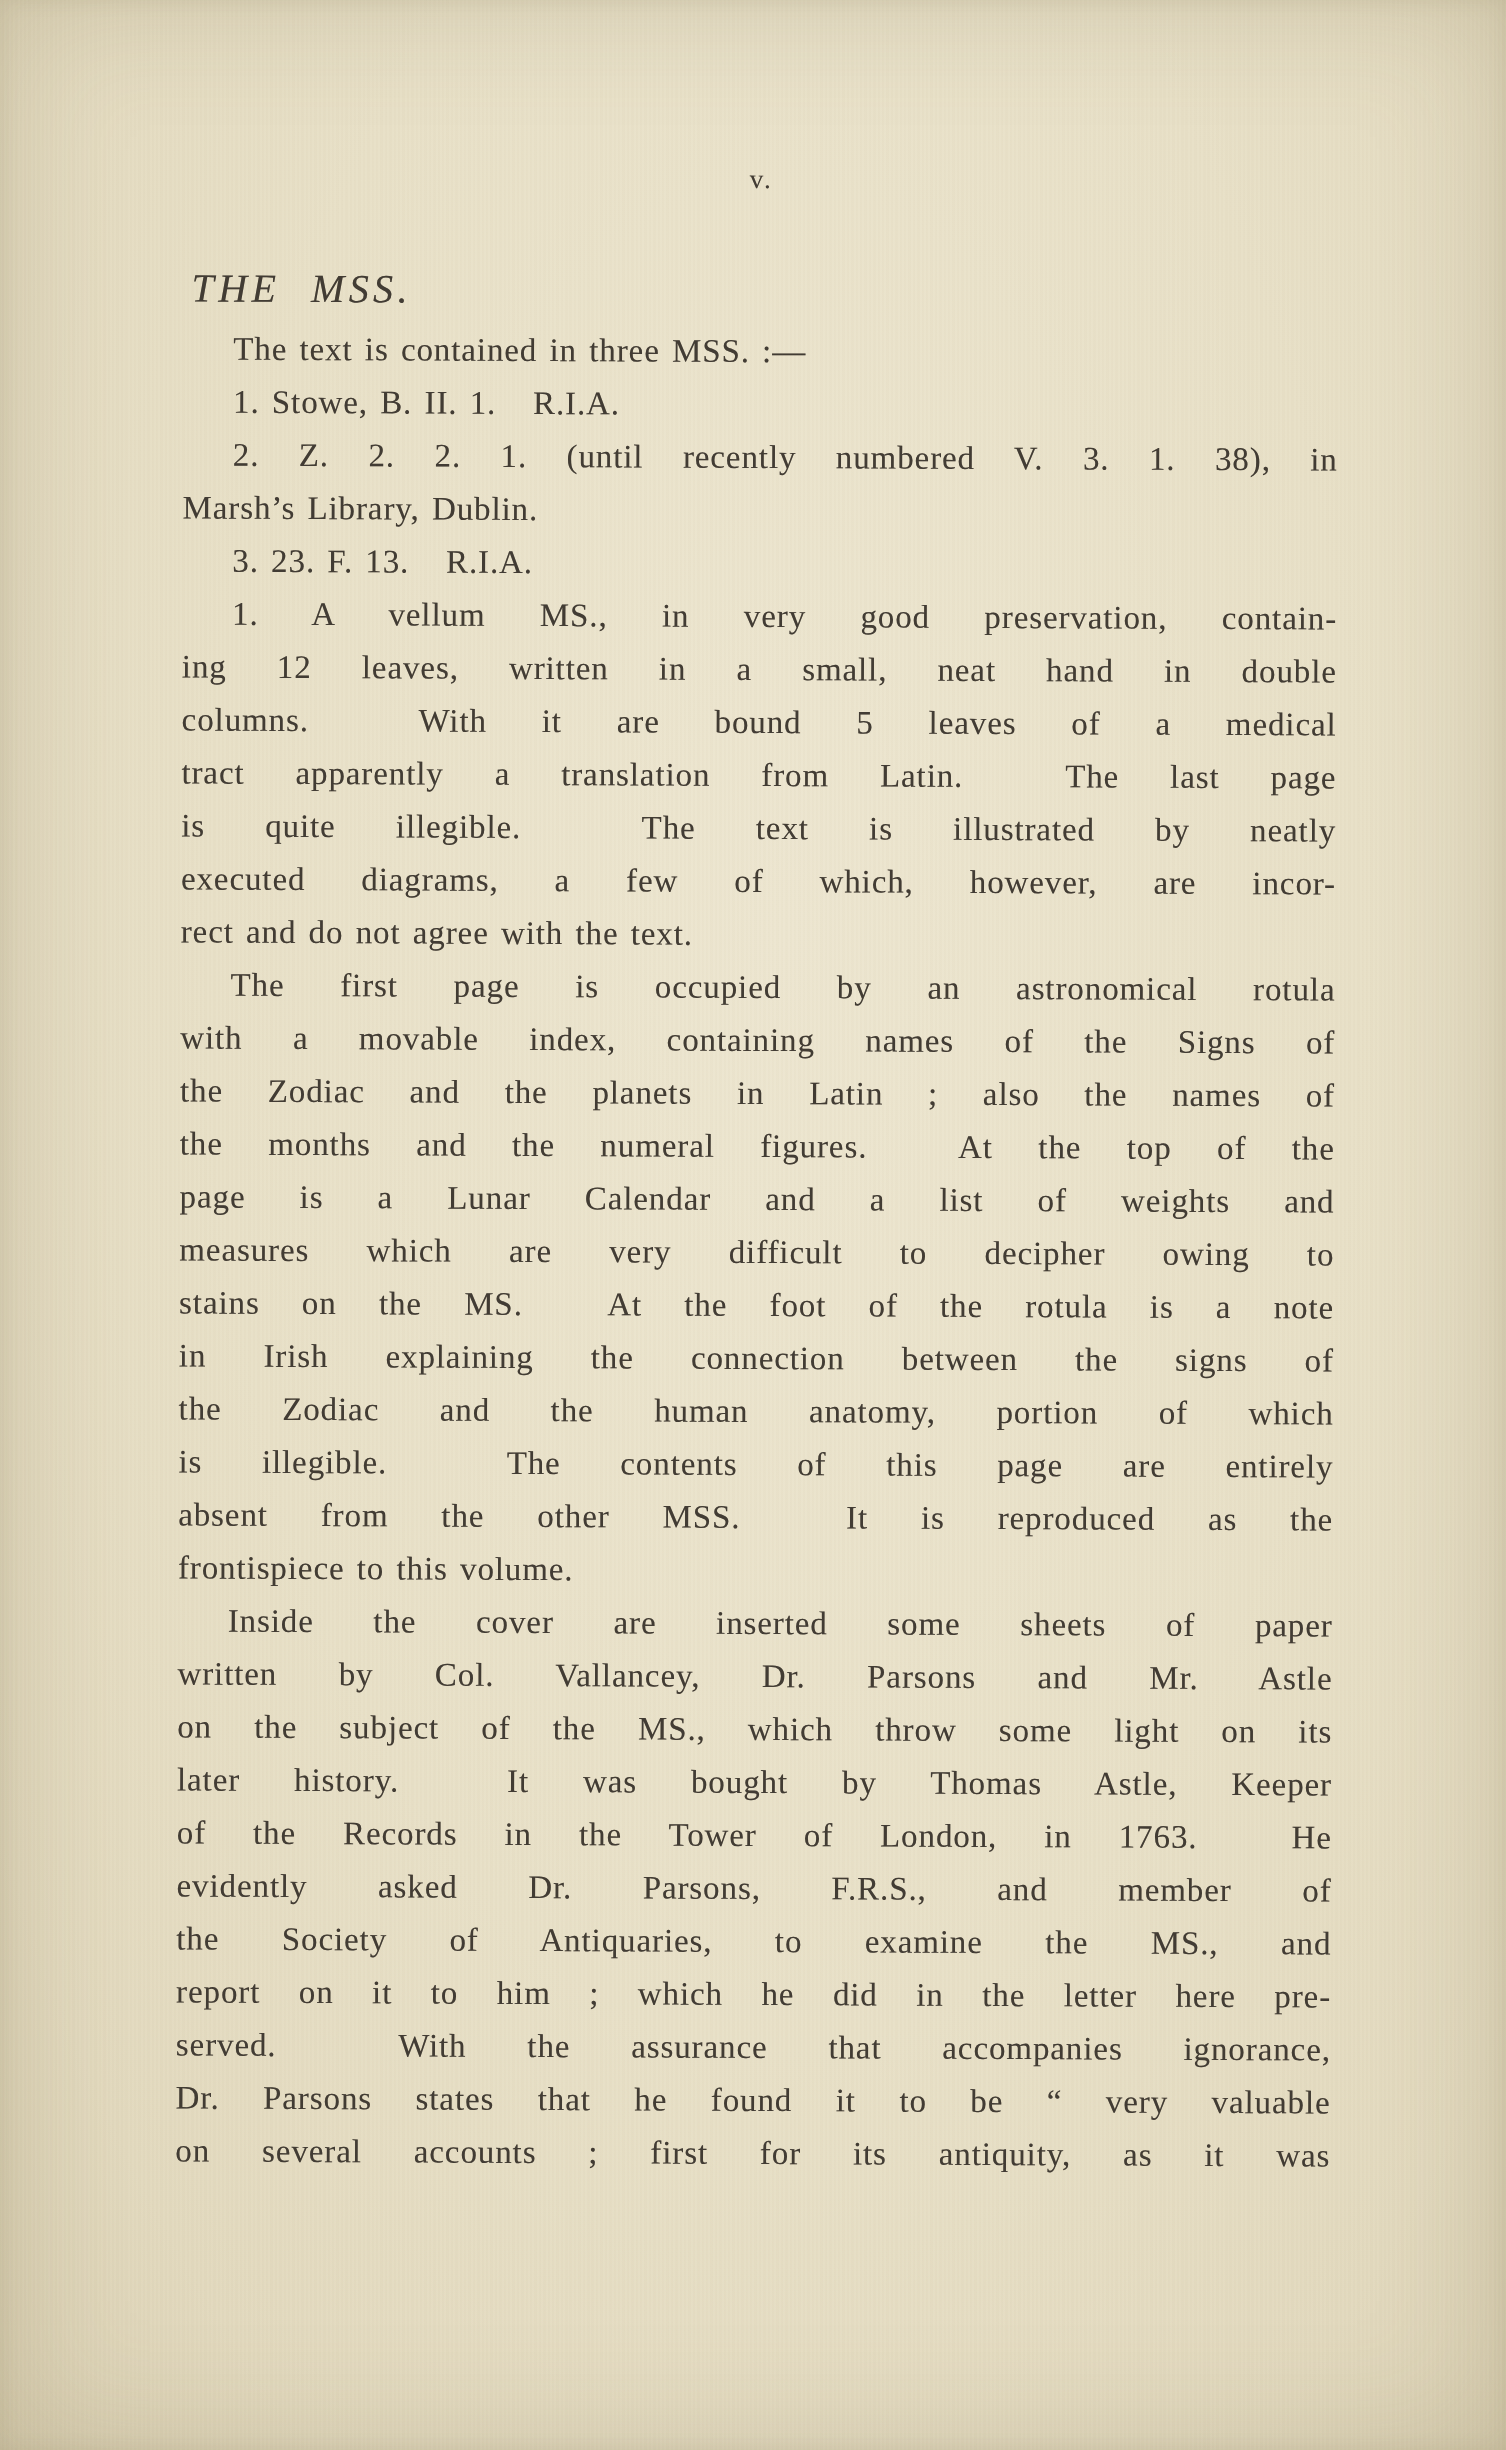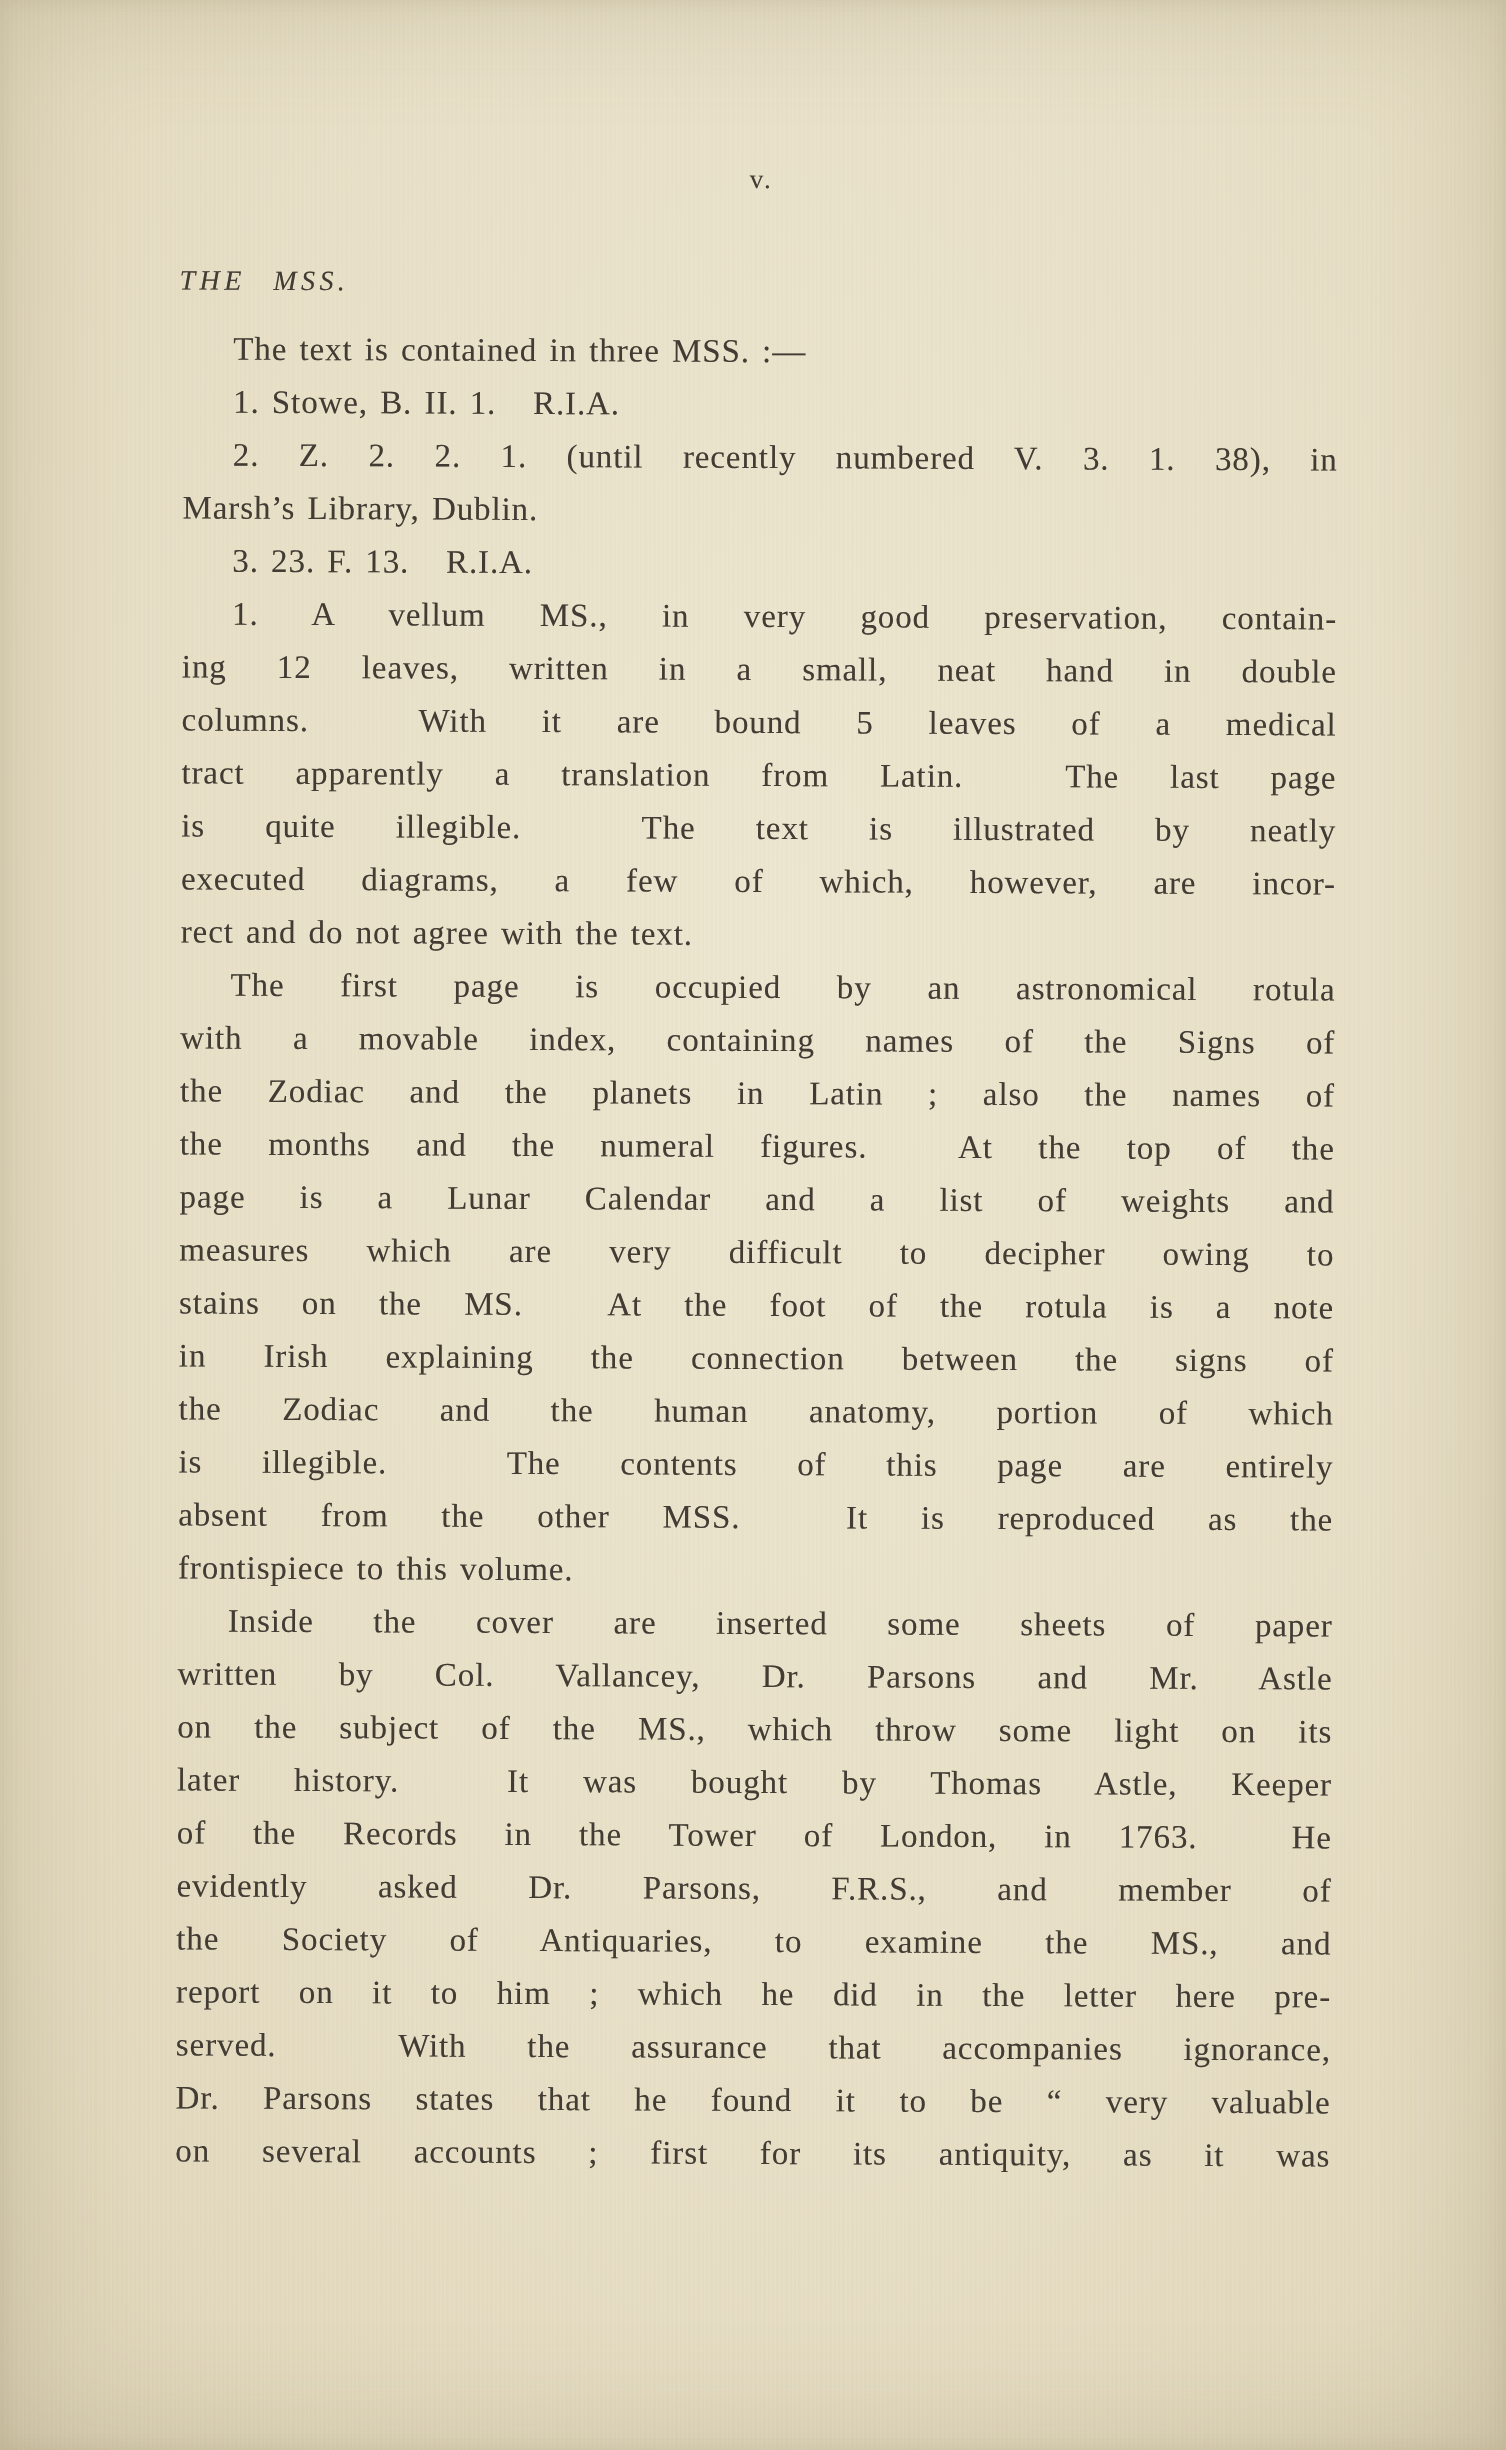--- a/index.html
+++ b/index.html
@@ -46,22 +46,22 @@
     width: 1155px;
     text-align: center;
     font-size: 27px;
     letter-spacing: 2.5px;
     color: var(--ink);
     text-shadow: 0 0 0.6px rgba(62,52,40,0.4);
   }
   .heading {
     position: absolute;
     top: 267px;
-    left: 176px;
-    font-size: 28px;
+    left: 188px;
+    font-size: 40px;
     font-weight: normal;
     font-style: italic;
     letter-spacing: 4.4px;
     word-spacing: 16.3px;
     color: var(--ink);
     text-shadow: 0 0 0.6px rgba(62,52,40,0.4);
   }
   .text-block {
     position: absolute;
     top: 325px;

